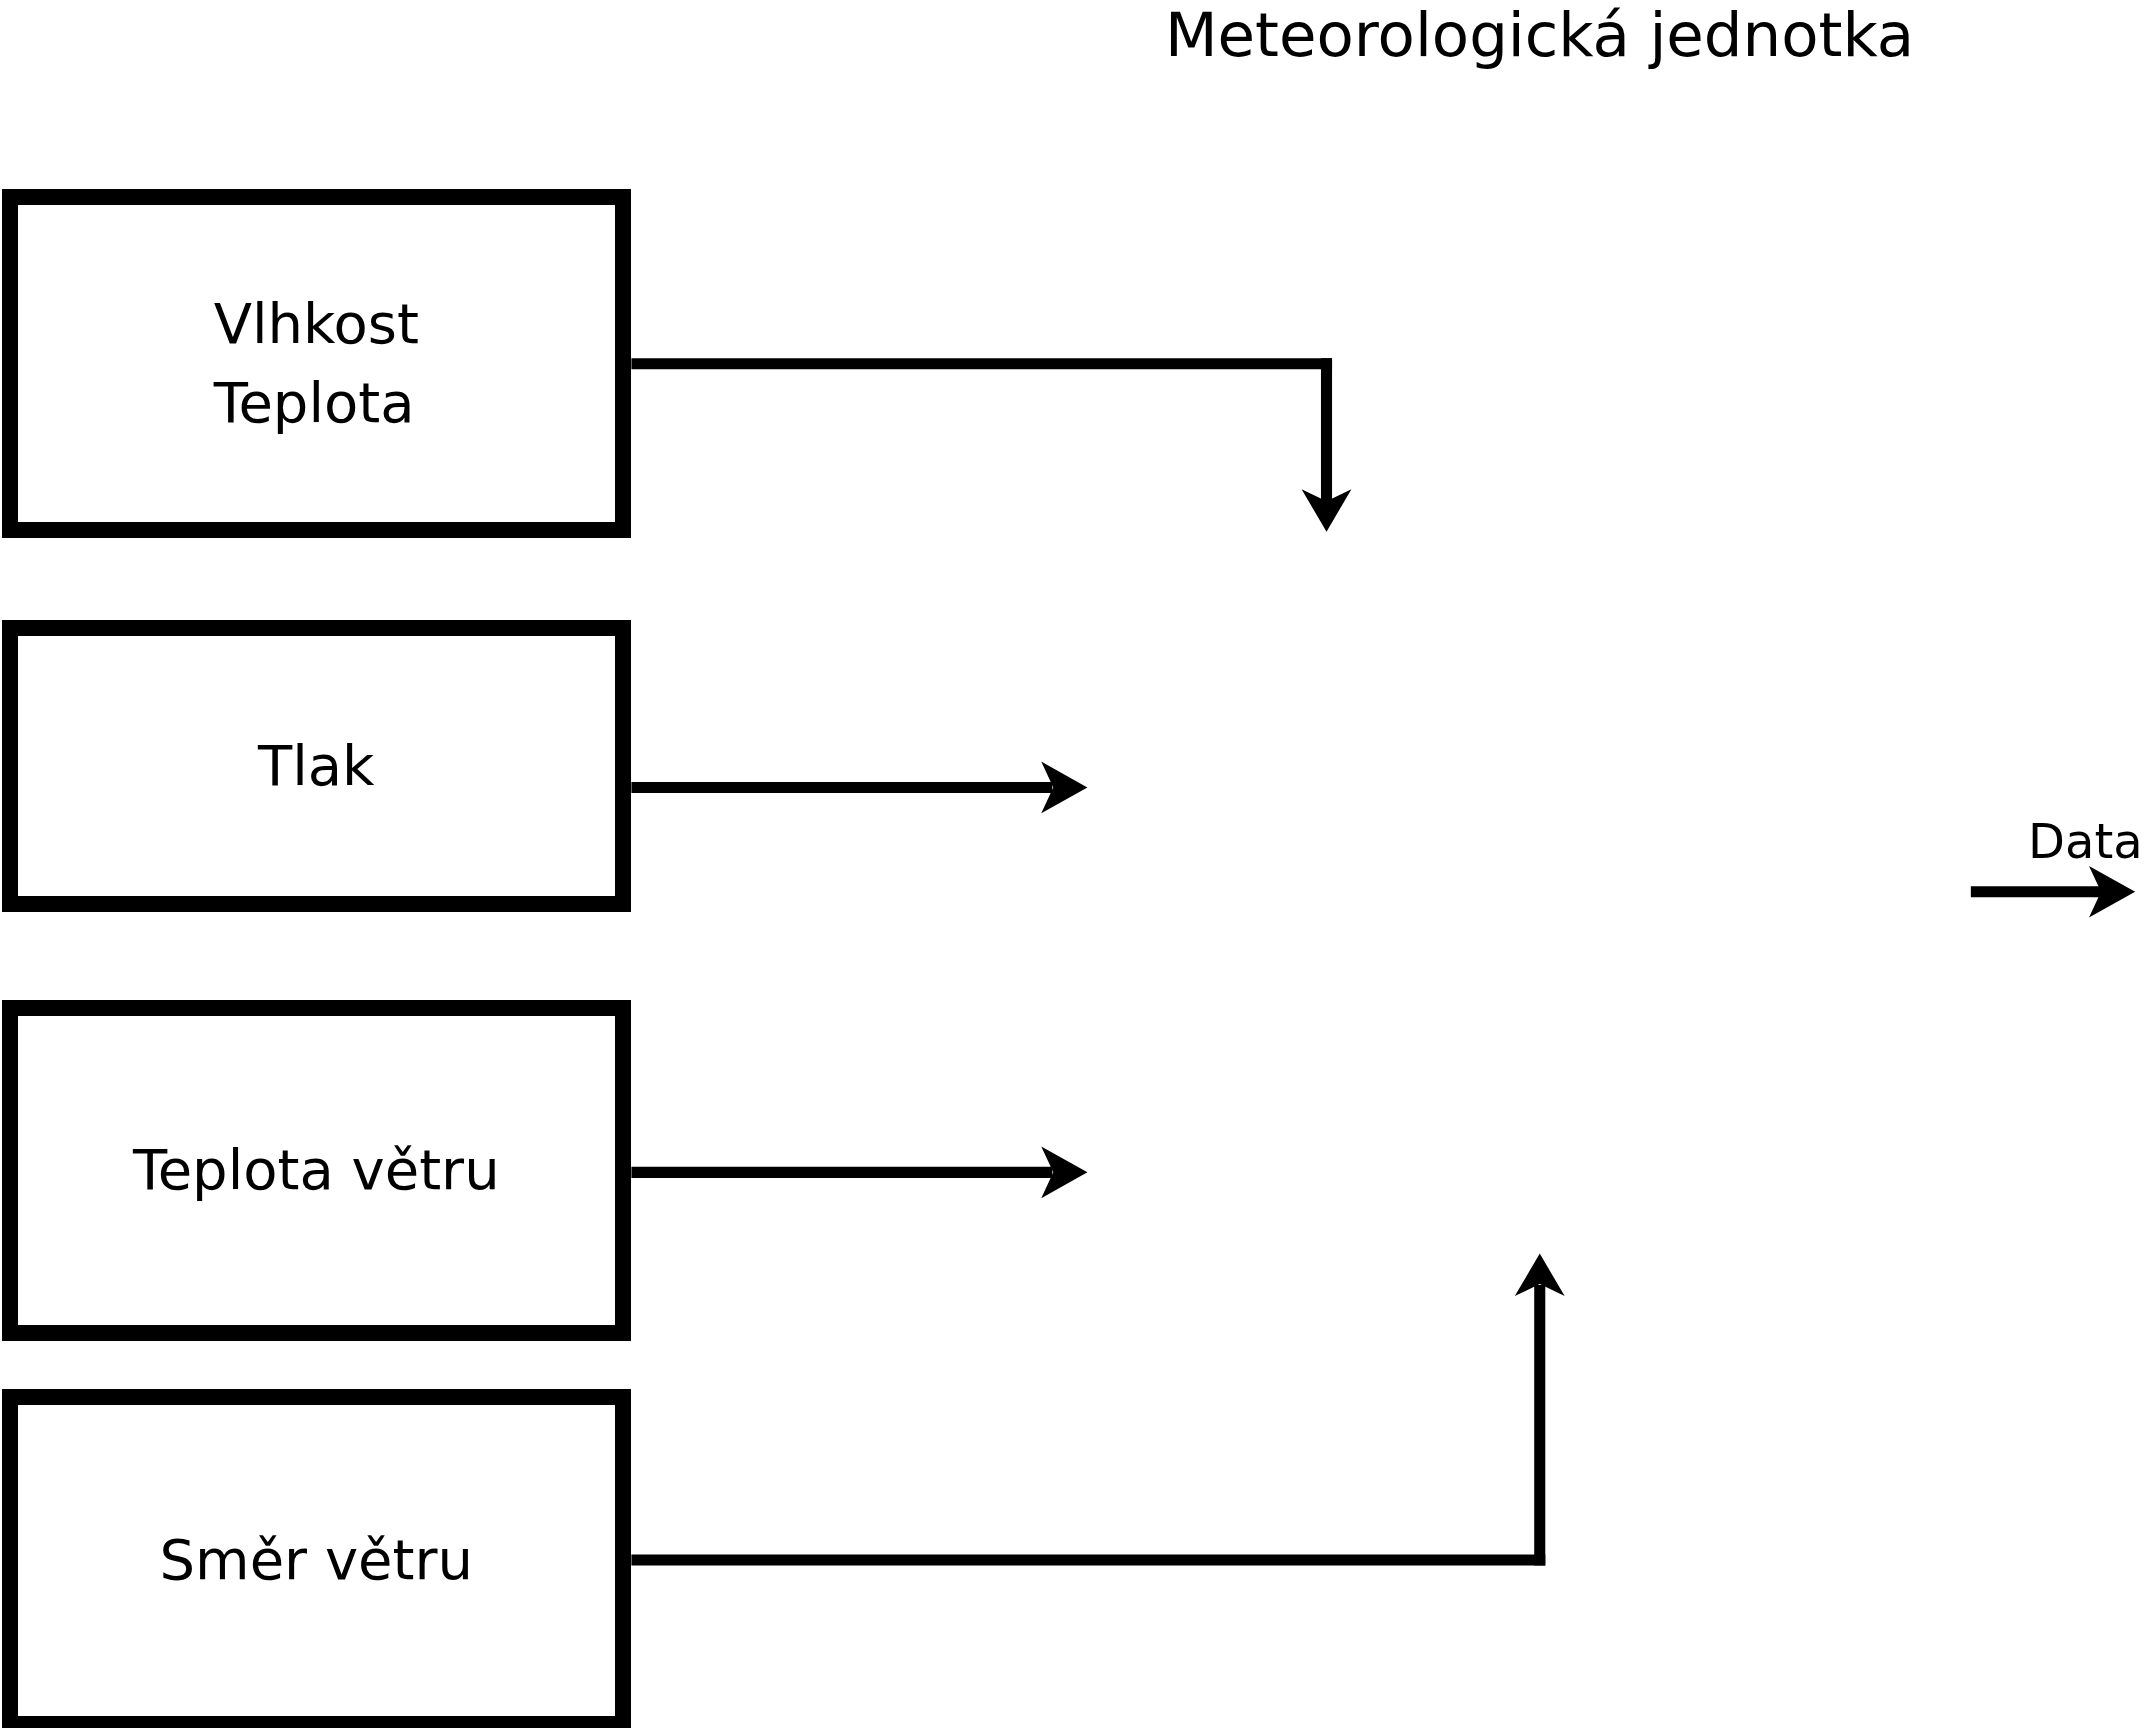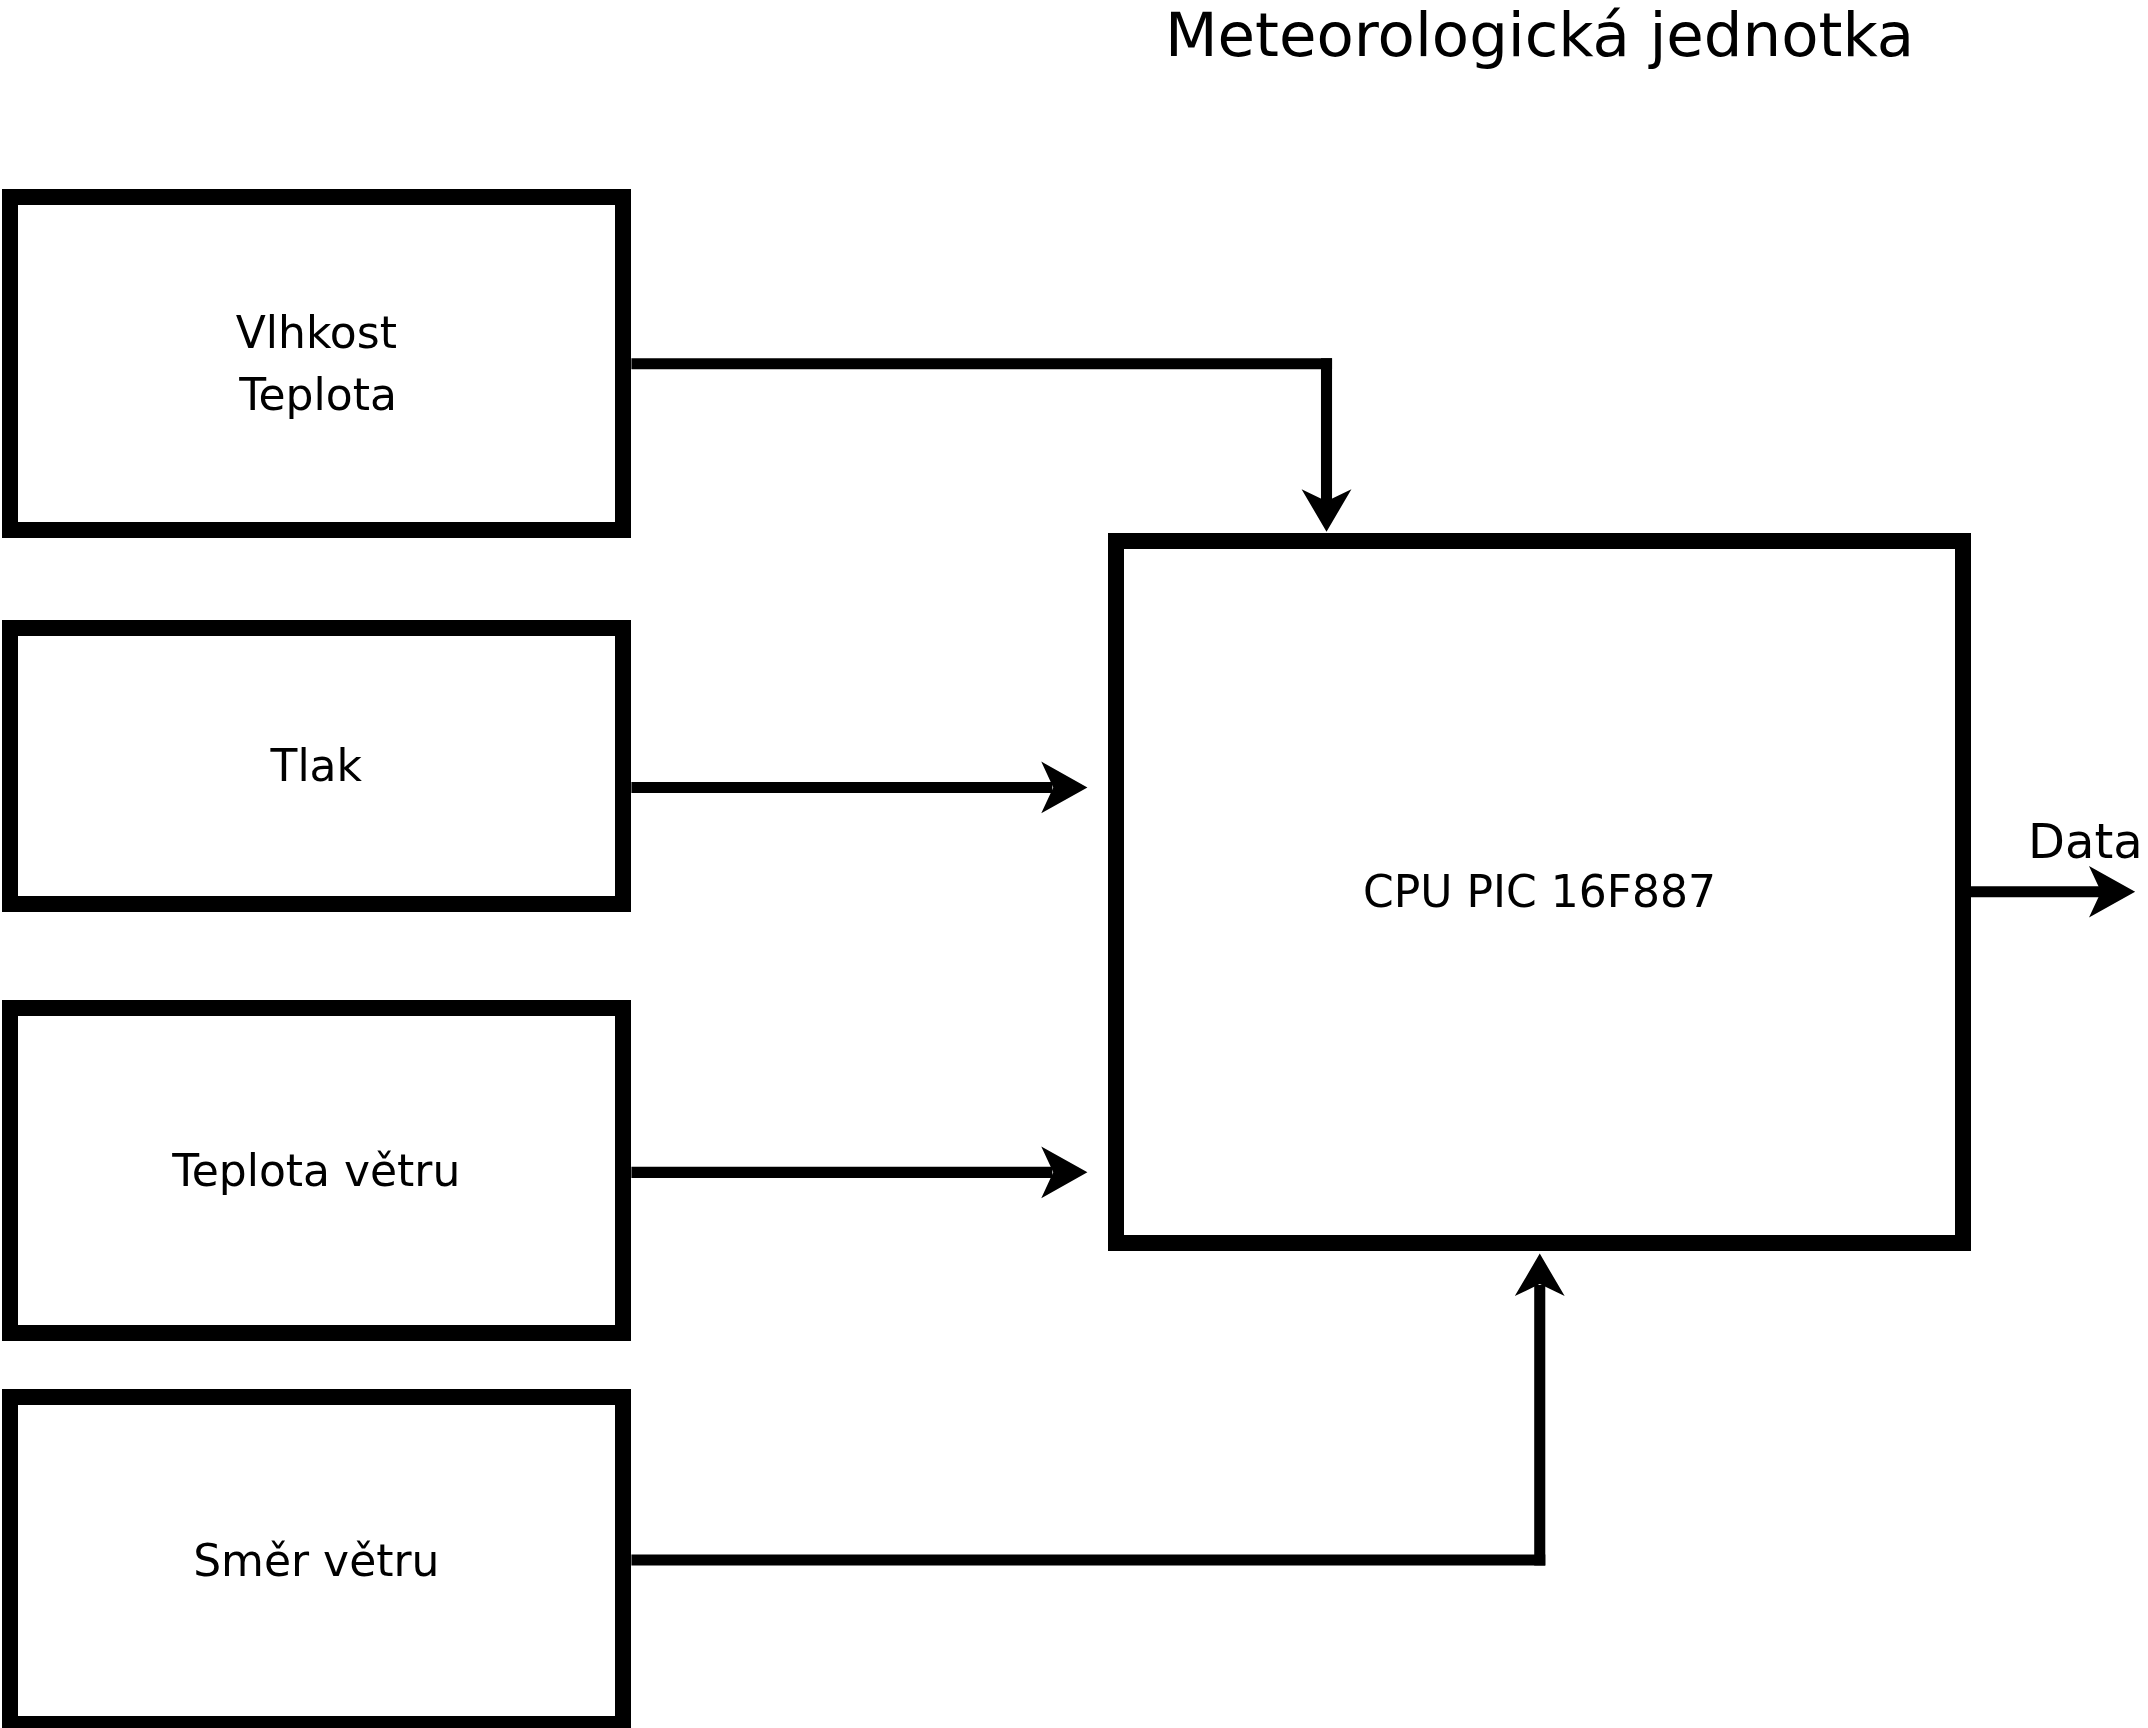--- a/index.html
+++ b/index.html
@@ -30,23 +30,23 @@
   .block {
     position: absolute;
     border: 16.6px solid #000000;
     background: #ffffff;
     box-sizing: border-box;
     display: flex;
     align-items: center;
     justify-content: center;
   }
   .block-label {
-    font-size: 44px;
+    font-size: 56px;
     line-height: 1.4;
-    text-align: right;
+    text-align: left;
     white-space: pre-line;
   }
   
   .sensor { left: 1.8px; width: 629px; }
   #sensor-box-0 { top: 189px;  height: 349px; }
   #sensor-box-1 { top: 620px;  height: 292px; }
   #sensor-box-2 { top: 1000px; height: 341px; }
   #sensor-box-3 { top: 1389px; height: 343px; } 
   #cpu-box { left: 1108px; top: 533px; width: 863px; height: 718px; }
 
@@ -113,20 +113,17 @@
   </div>
 
   <div class="block sensor" id="sensor-box-2">
     <div class="block-label">Teplota větru</div>
   </div>
 
   <div class="block sensor" id="sensor-box-3">
     <div class="block-label">Směr větru</div>
   </div>
 
-  <div class="block" id="cpu-box">
-    <div class="block-label">CPU PIC 16F887</div>
-  </div>
 
   <div class="data-label">Data</div>
 
 </div>
 
 
 </body></html>

